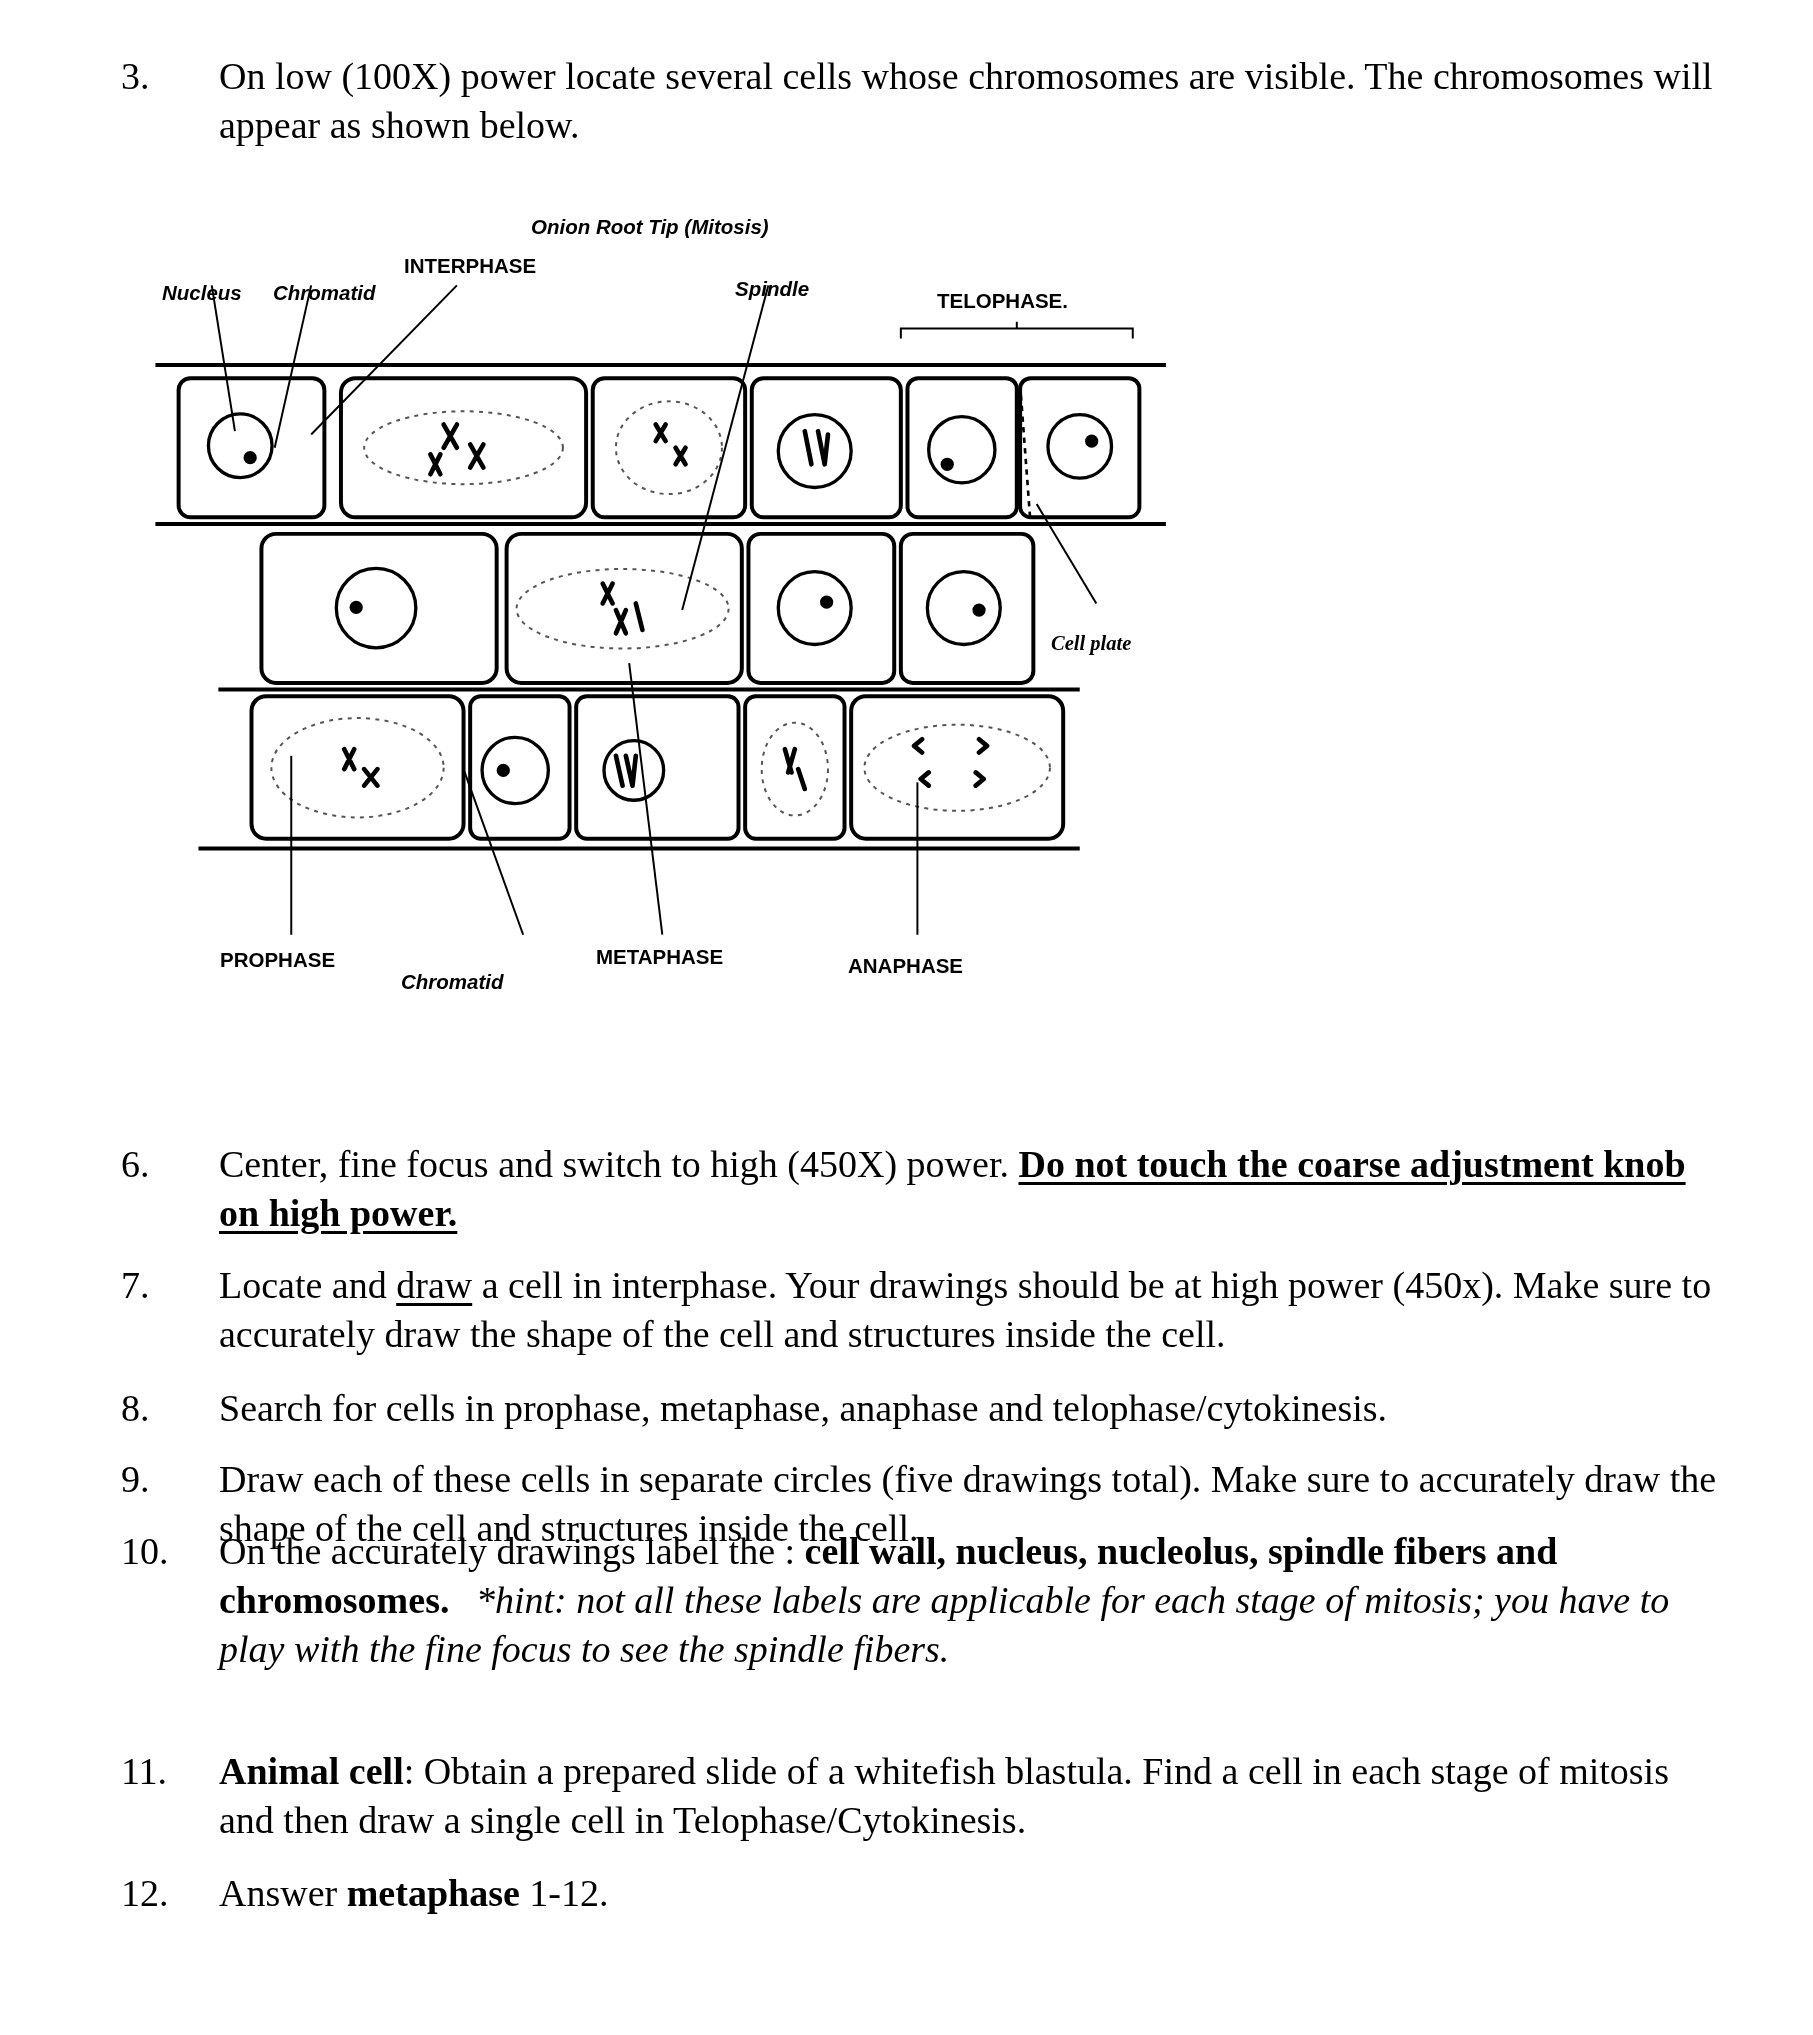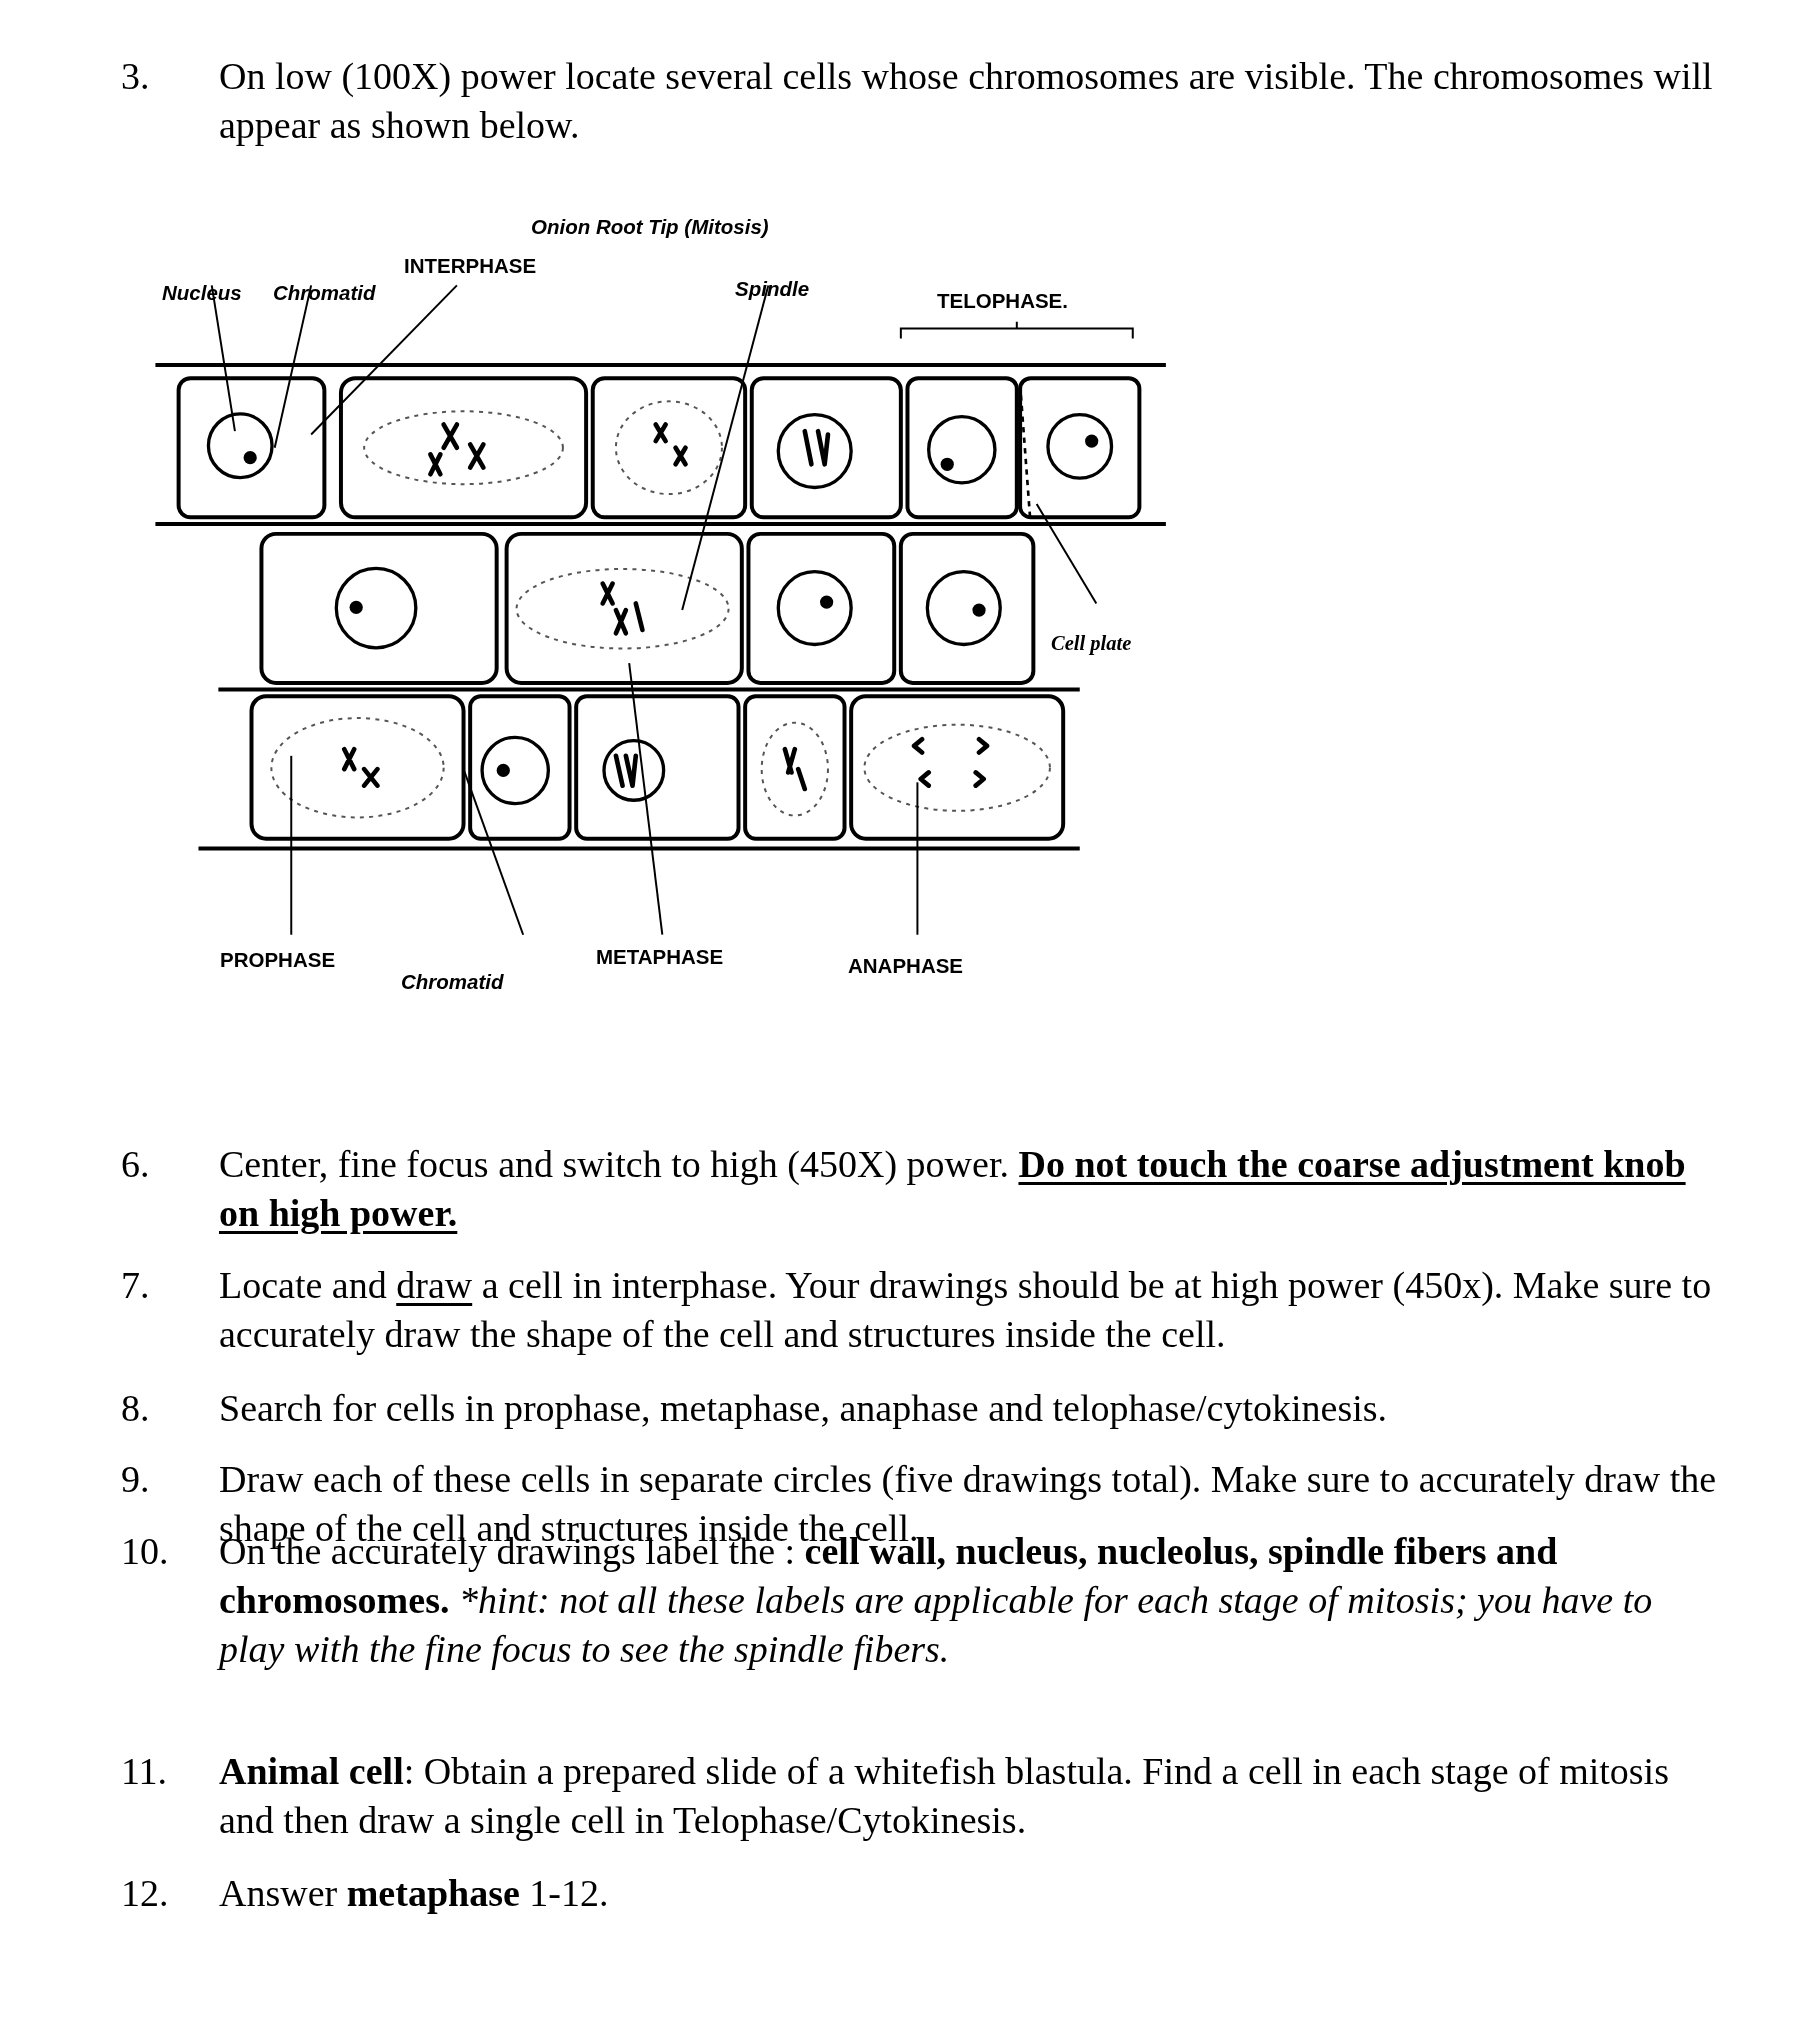--- a/index.html
+++ b/index.html
@@ -3,21 +3,21 @@
 <meta charset="utf-8">
 <style>
   html, body { margin:0; padding:0; background:#ffffff; }
   body { width:1813px; height:2035px; position:relative; overflow:hidden; color:#000;
          font-family: "Liberation Serif", "DejaVu Serif", serif; }
   .item { position:absolute; left:121px; width:1604px; font-size:38px; line-height:49px; }
   .item .num { position:absolute; left:0; top:0; width:93px; }
   .item .body { margin-left:98px; }
   .u { text-decoration: underline; text-decoration-thickness: 2.7px; text-underline-offset: 5.3px; }
   .b { font-weight:bold; }
-  .i { font-style:italic; }
+  .i { font-style:italic;margin-left:17px; }
   .diagram { position:absolute; left:152px; top:186px; width:1014px; height:815px; }
   .lbl { position:absolute; font-family:"Liberation Sans","DejaVu Sans",sans-serif; font-size:20.5px; font-weight:bold; white-space:nowrap; }
   .lbl.it { font-style:italic;margin-top:25px; }
   svg { position:absolute; left:0; top:0; }
 </style>
 </head>
 <body>
 
 <div class="item" style="top:52px;">
   <span class="num">3.</span>

